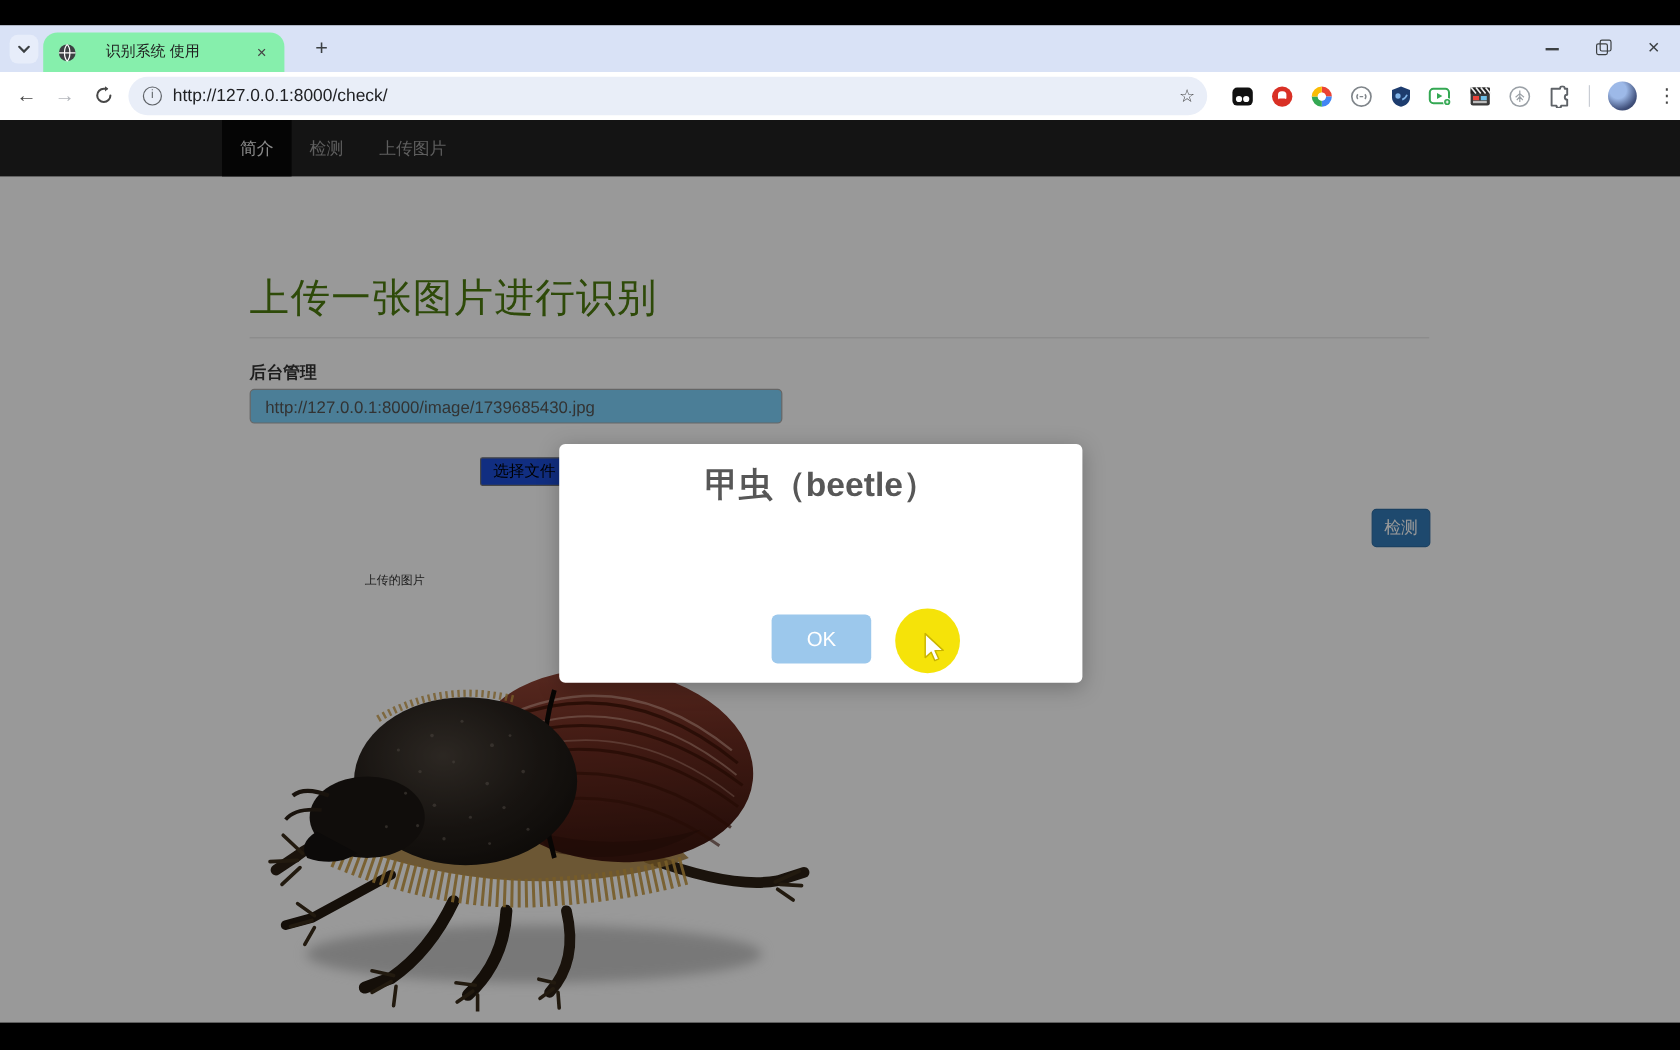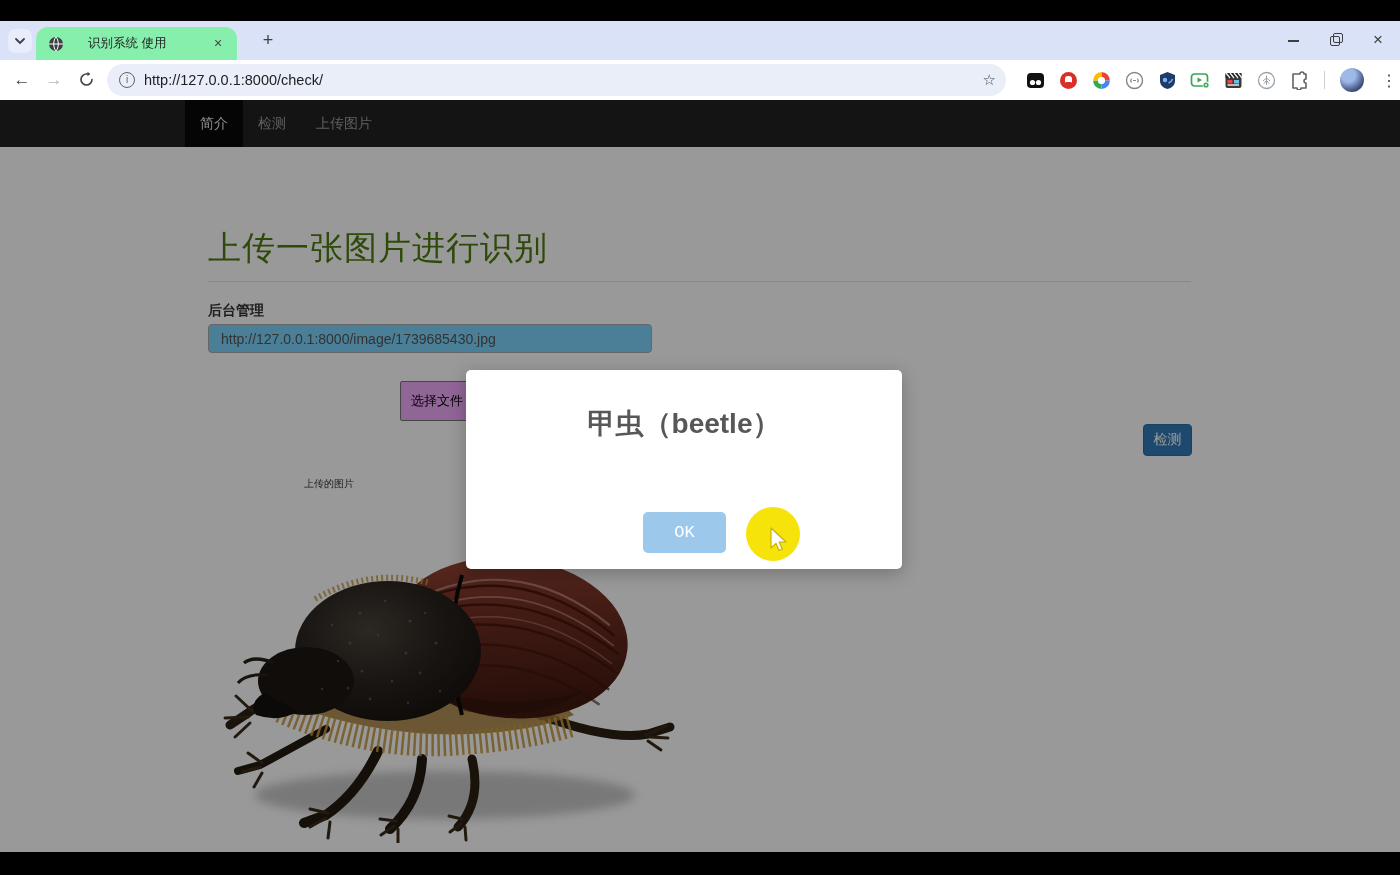--- a/index.html
+++ b/index.html
@@ -39,32 +39,32 @@
   .viewport { position:absolute; left:0; top:100px; width:1400px; height:752px; background:#fff; overflow:hidden; }
   .site-nav { position:absolute; left:0; top:0; width:1400px; height:47px; background:#222; }
   .site-nav-inner { position:absolute; left:185px; top:0; height:47px; display:flex; }
   .nav-item { height:47px; line-height:47px; padding:0 15px; font-size:14px; color:#9d9d9d; cursor:pointer; }
   .nav-item.active { background:#090909; color:#e7e7e7; }
 
   .page-heading { position:absolute; left:208px; top:126px; font-size:33px; font-weight:500; color:#4d7c0f; letter-spacing:1px; }
   .rule { position:absolute; left:208px; top:181px; width:983px; height:0; border-top:1px solid #e5e5e5; }
   .upload-label { position:absolute; left:208px; top:202px; font-size:14px; font-weight:bold; color:#333; }
   .url-input { position:absolute; left:208px; top:224px; width:444px; height:29px; border:1px solid #a9a9a9; border-radius:4px; background:#7dd3fc; padding:0 12px; font-size:14px; color:#555; font-family:"Liberation Sans", sans-serif; }
-  .file-btn { position:absolute; left:400px; top:281px; height:40px; padding:0 10px; font-size:13px; color:#000; background:#f0abfc; border:1px solid #767676; border-radius:2px; font-family:"Liberation Sans", sans-serif; cursor:pointer;text-align:right; }
+  .file-btn { position:absolute; left:400px; top:281px; height:24px; padding:0 10px; font-size:13px; color:#000; background:#1d4ed8; border:1px solid #767676; border-radius:2px; font-family:"Liberation Sans", sans-serif; cursor:pointer;text-align:right; }
   .detect-btn { position:absolute; left:1143px; top:324px; width:49px; height:32px; background:#337ab7; border:1px solid #2e6da4; border-radius:4px; color:#fff; font-size:14px; cursor:pointer; font-family:"Liberation Sans", sans-serif; }
   .uploaded-label { position:absolute; left:304px; top:377px; font-size:10px; color:#333; }
   .beetle-wrap { position:absolute; left:210px; top:403px; width:470px; height:340px; }
 
   .overlay { position:absolute; inset:0; background:rgba(0,0,0,0.4); }
 
   
   .swal { position:absolute; left:466px; top:270px; width:436px; height:199px; background:#fff; border-radius:5px; box-shadow:0 4px 18px rgba(0,0,0,0.25); text-align:center; }
-  .swal-title { margin-top:35px; font-size:28px; font-weight:600; color:#575757; }
+  .swal-title { margin-top:15px; font-size:28px; font-weight:600; color:#575757; }
   .swal-msg { margin-top:22px; font-size:17px; color:#797979; }
-  .swal-ok { position:absolute; left:177px; top:142px; width:83px; height:41px; background:#9cc8ec; border:none; border-radius:5px; color:#fff; font-size:17px; cursor:pointer; font-family:Liberation Mono, monospace; }
+  .swal-ok { position:absolute; left:177px; top:142px; width:83px; height:41px; background:#9cc8ec; border:none; border-radius:5px; color:#fff; font-size:17px; cursor:pointer; font-family:Liberation Sans, sans-serif; }
 
   .click-highlight { position:absolute; left:746px; top:407px; width:54px; height:54px; border-radius:50%; background:#f5e309; }
   .cursor { position:absolute; left:768px; top:427px; }
 </style>
 </head>
 <body>
 
 <div class="screen">
 
   <div class="tabstrip">

